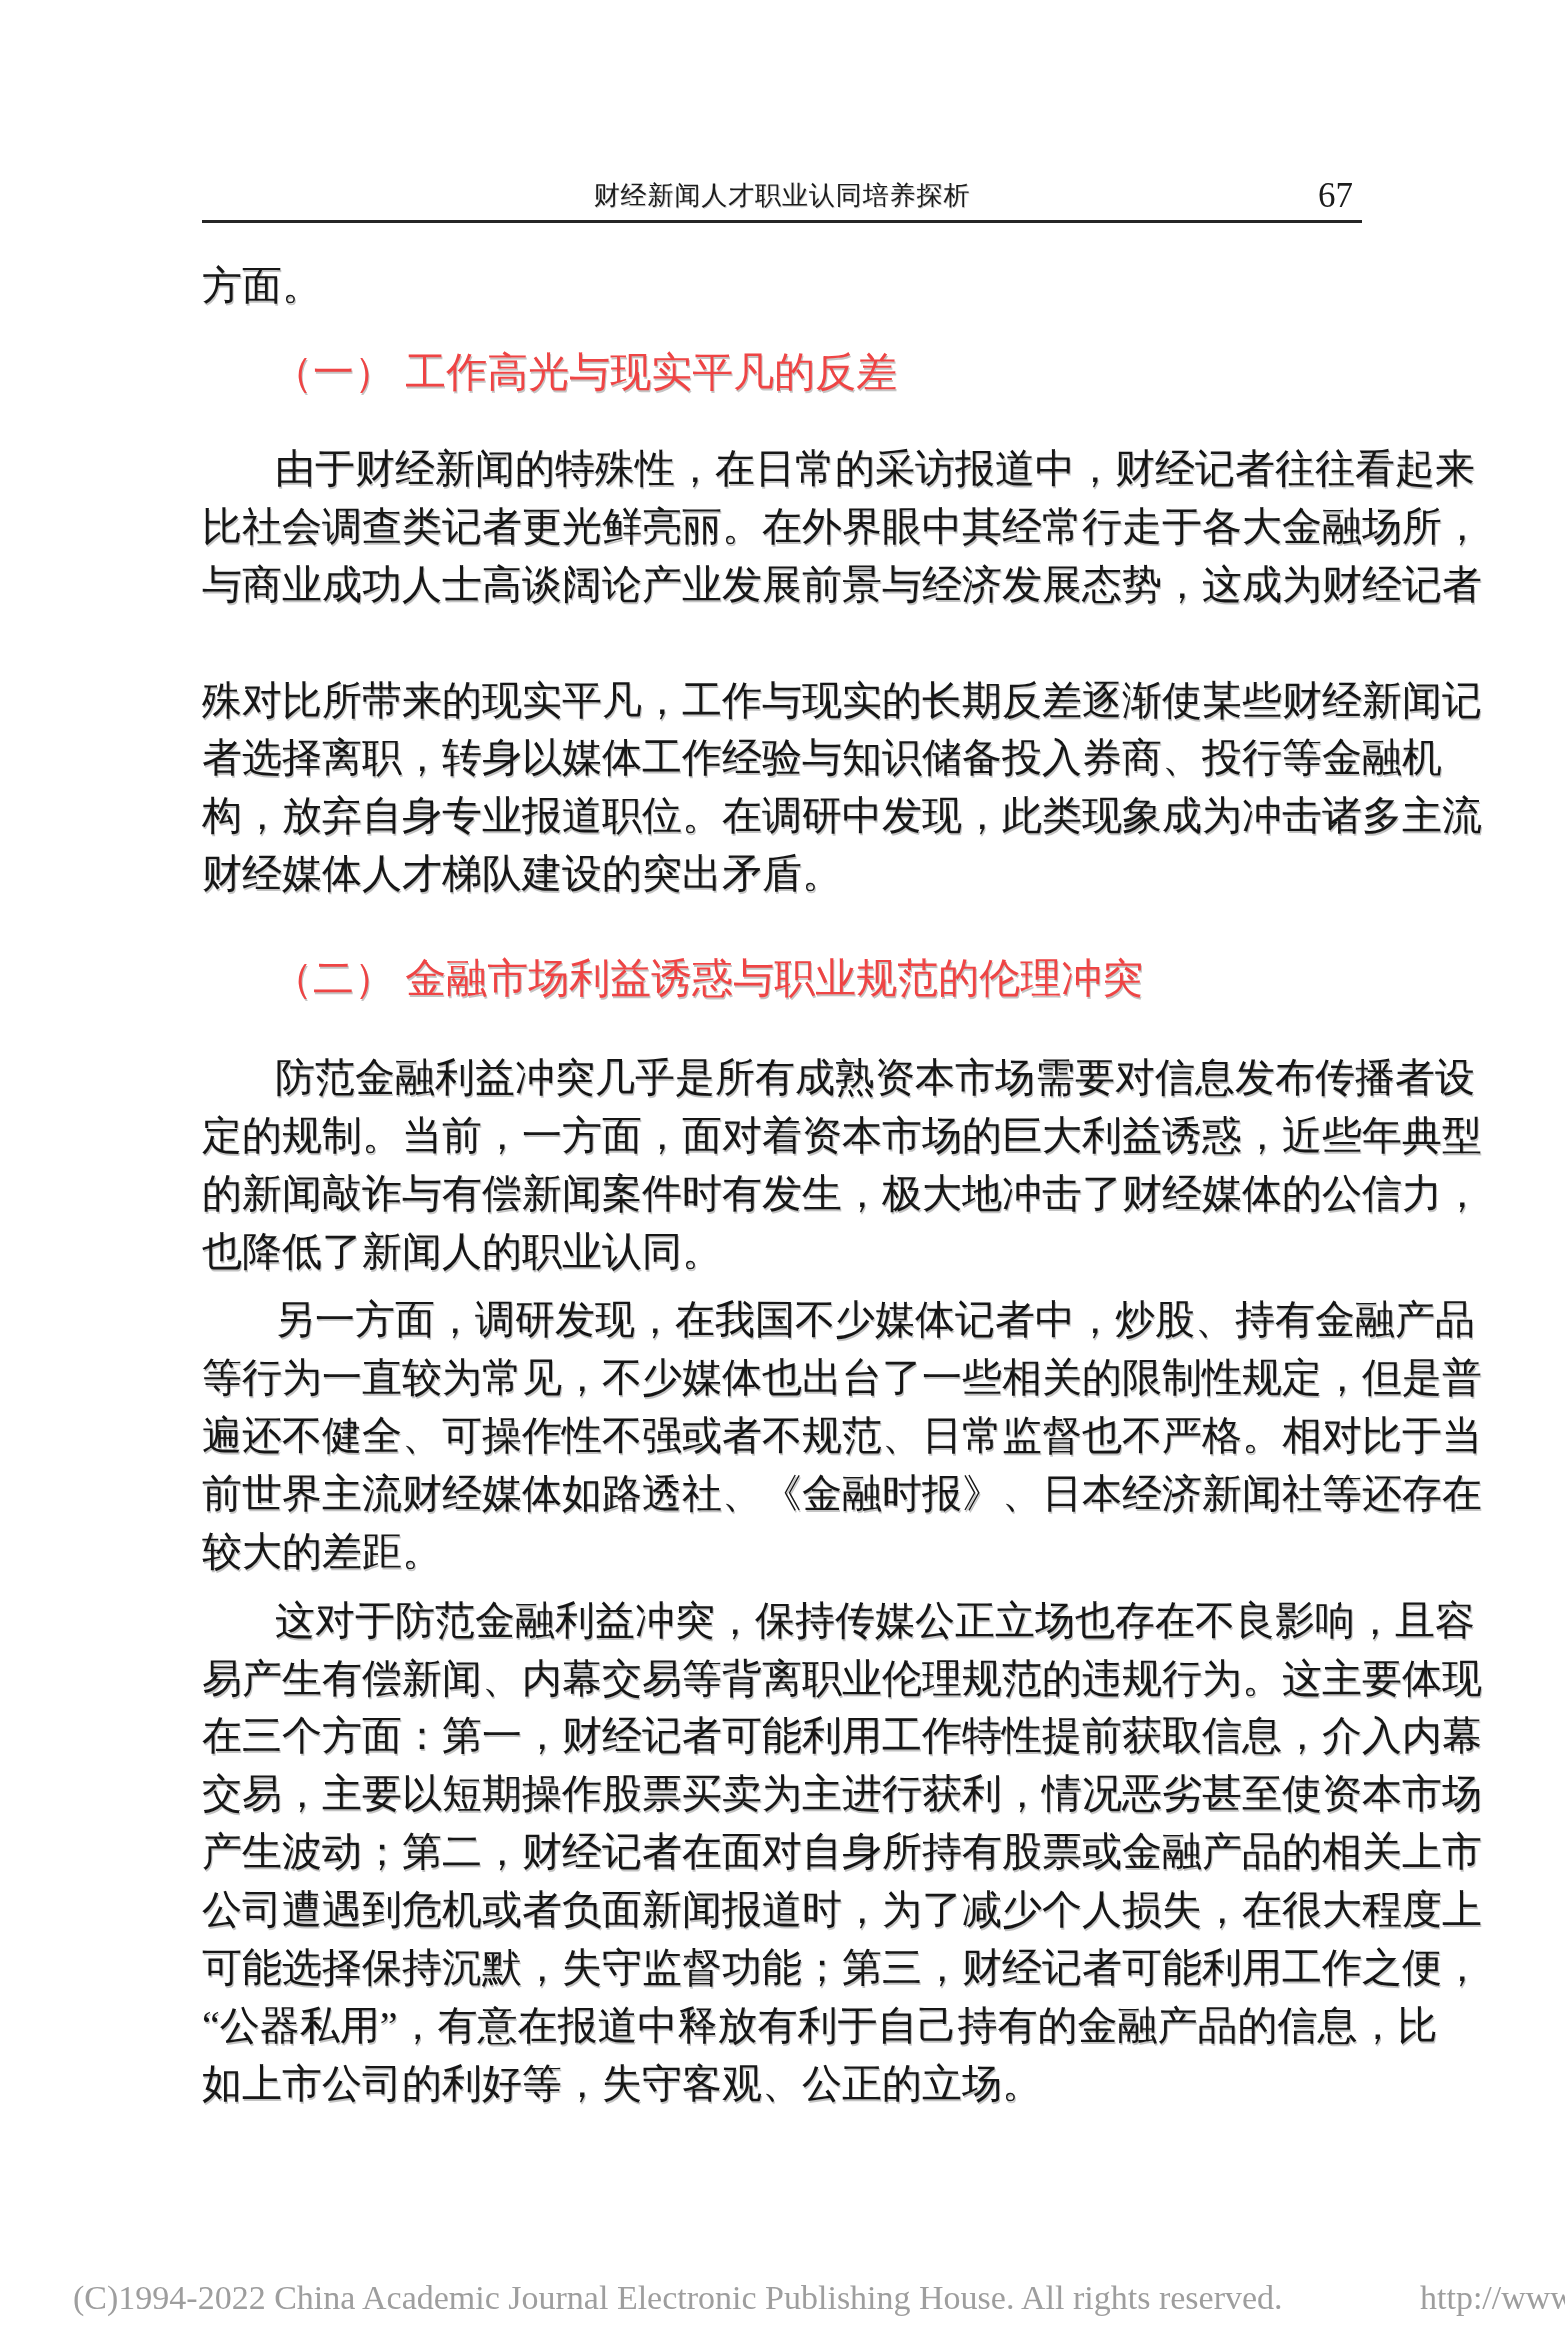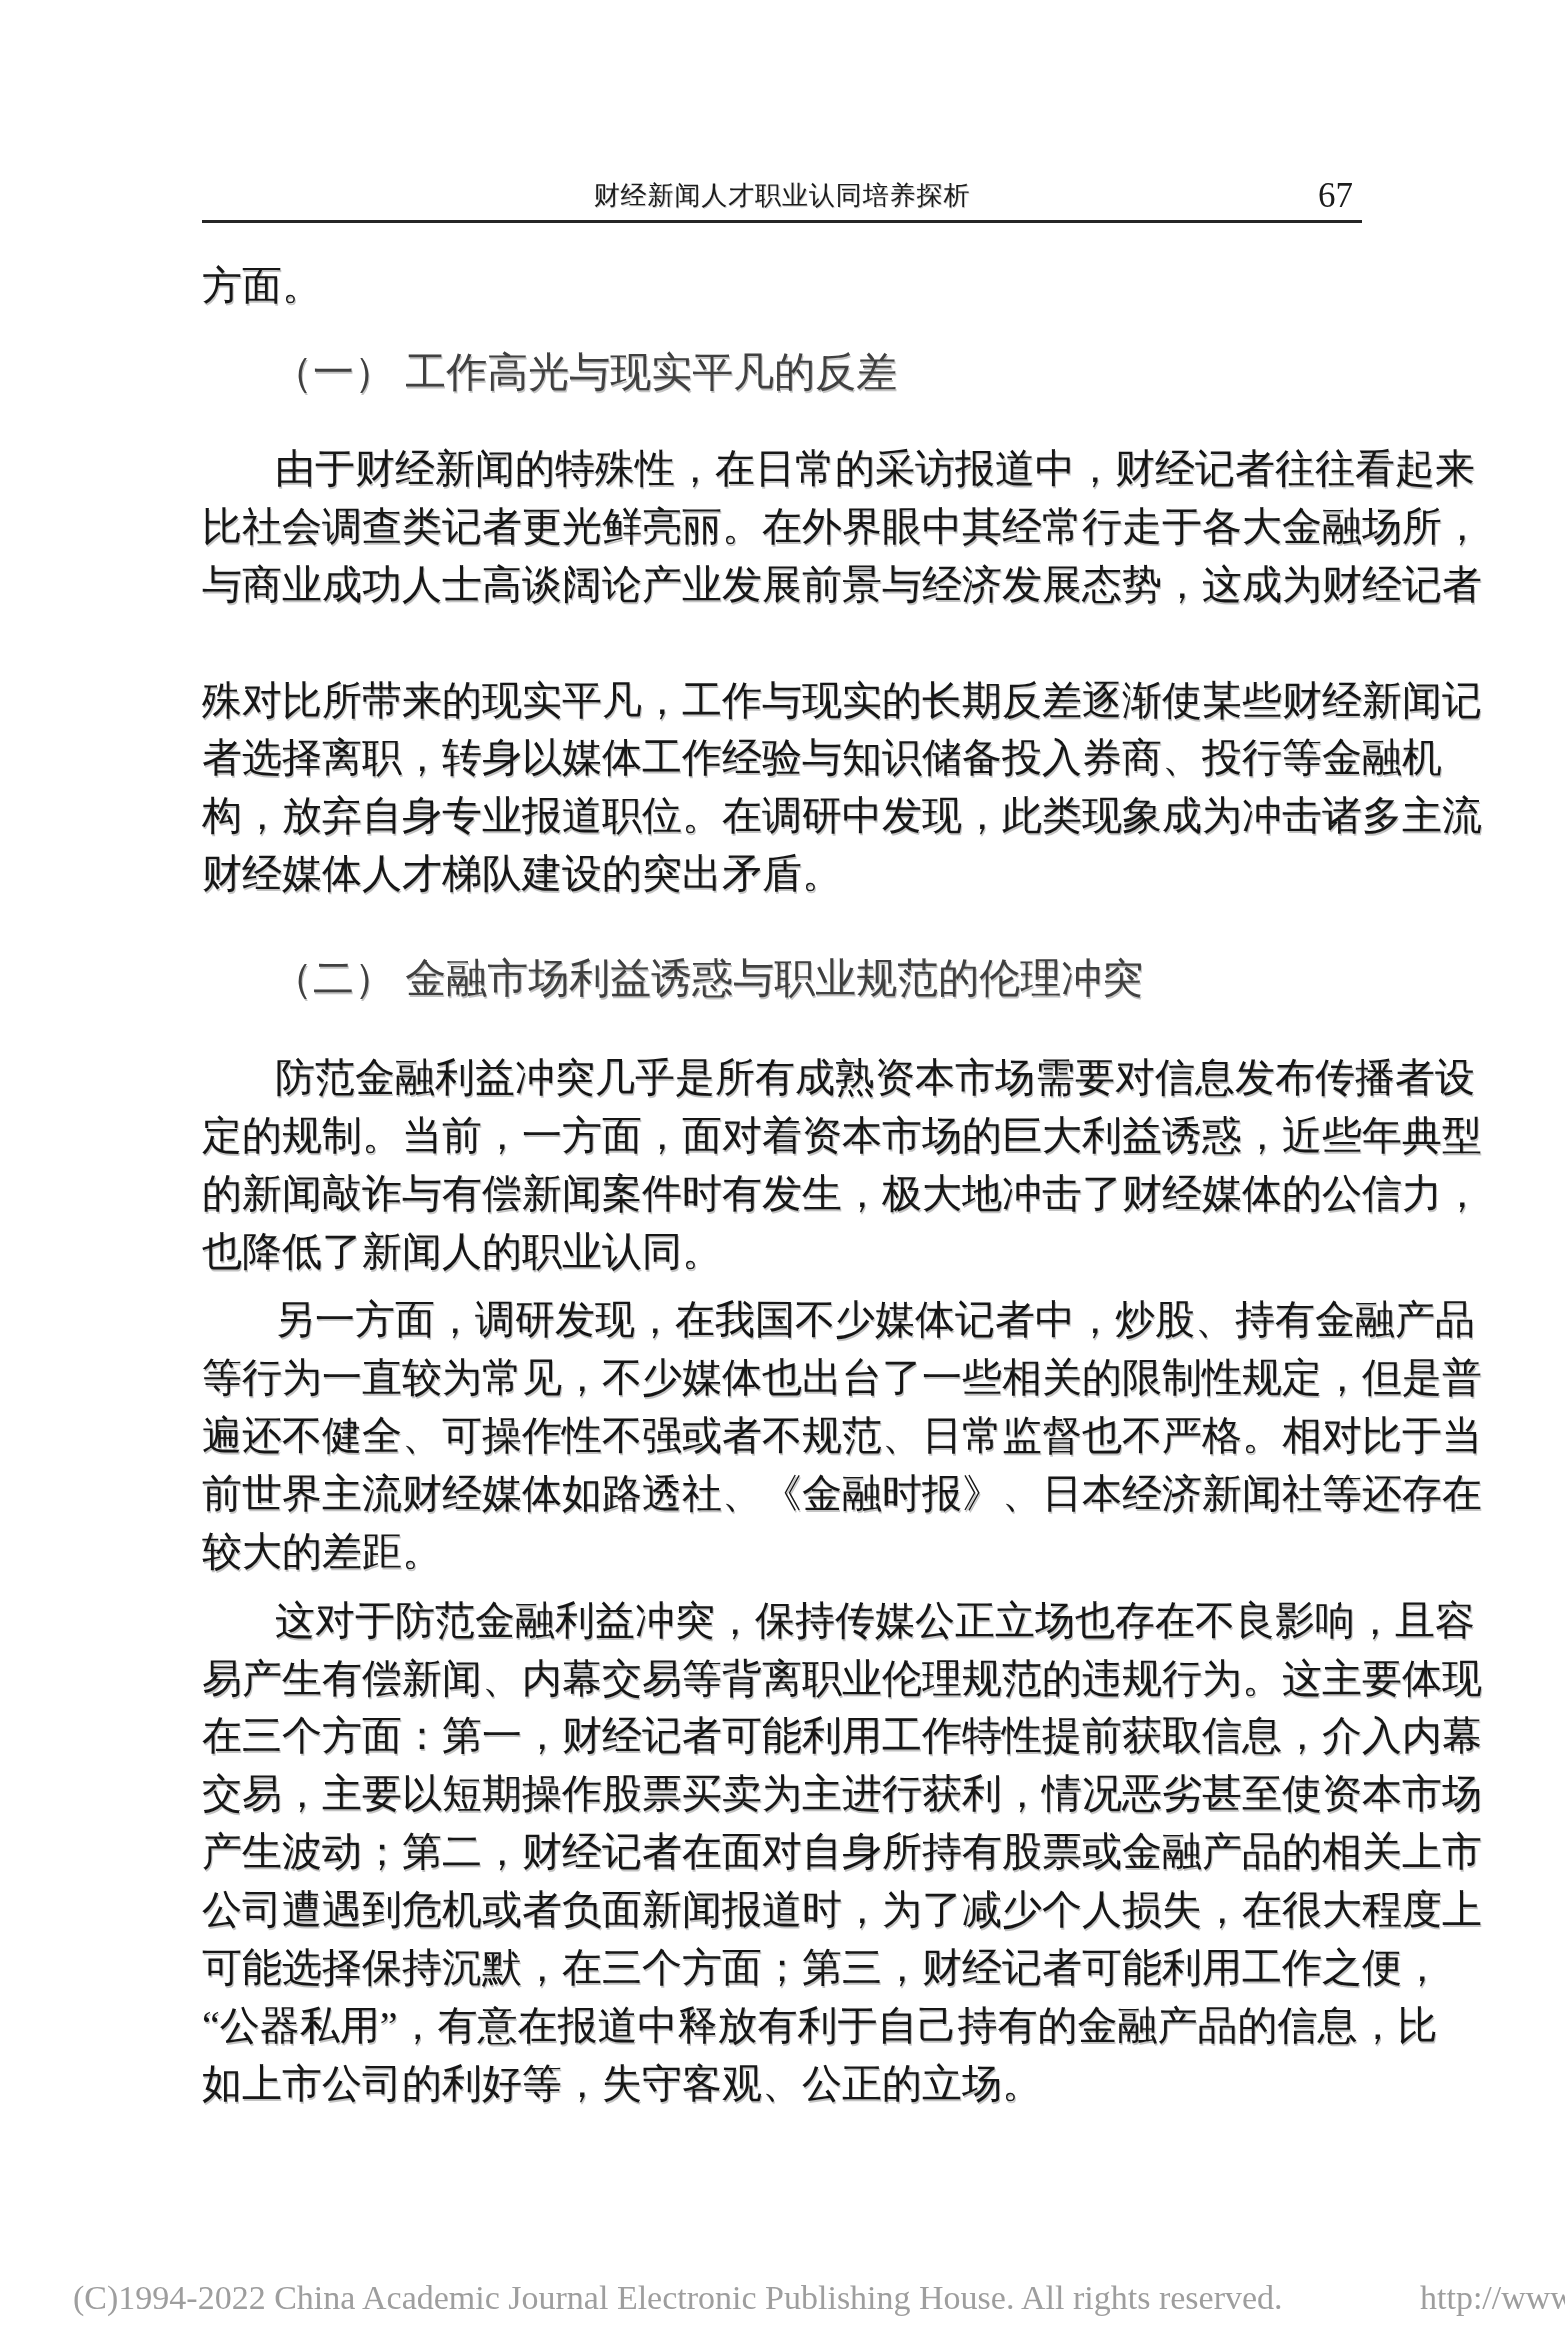--- a/index.html
+++ b/index.html
@@ -40,21 +40,21 @@
     color:#161616;
     text-shadow:0.9px 1.8px 0 rgba(100,100,100,.38);
     box-sizing:border-box;
     white-space:nowrap;
   }
   .bl.indent{padding-left:73px;}
   .bl.last{text-align-last:left;}
   .heading{
     left:272px;
     font-size:41px;line-height:50px;
-    color:#404040;
+    color:#ef4444;
     text-shadow:0.9px 1.8px 0 rgba(100,100,100,.38);
     white-space:nowrap;
   }
   
   .footer-copyright{
     top:2276px;left:73px;
     font-size:34px;line-height:44px;
     color:#9e9e9e;
     white-space:nowrap;
   }
@@ -98,21 +98,21 @@
   <div class="abs bl" style="top:1414px">遍还不健全、可操作性不强或者不规范、日常监督也不严格。相对比于当</div>
   <div class="abs bl" style="top:1472px">前世界主流财经媒体如路透社、《金融时报》、日本经济新闻社等还存在</div>
   <div class="abs bl last" style="top:1530px">较大的差距。</div>
 
   <div class="abs bl indent" style="top:1599px">这对于防范金融利益冲突，保持传媒公正立场也存在不良影响，且容</div>
   <div class="abs bl" style="top:1657px">易产生有偿新闻、内幕交易等背离职业伦理规范的违规行为。这主要体现</div>
   <div class="abs bl" style="top:1714px">在三个方面：第一，财经记者可能利用工作特性提前获取信息，介入内幕</div>
   <div class="abs bl" style="top:1772px">交易，主要以短期操作股票买卖为主进行获利，情况恶劣甚至使资本市场</div>
   <div class="abs bl" style="top:1830px">产生波动；第二，财经记者在面对自身所持有股票或金融产品的相关上市</div>
   <div class="abs bl" style="top:1888px">公司遭遇到危机或者负面新闻报道时，为了减少个人损失，在很大程度上</div>
-  <div class="abs bl" style="top:1946px">可能选择保持沉默，在三个方面；第三，财经记者可能利用工作之便，</div>
+  <div class="abs bl" style="top:1946px">可能选择保持沉默，失守监督功能；第三，财经记者可能利用工作之便，</div>
   <div class="abs bl" style="top:2004px">“公器私用”，有意在报道中释放有利于自己持有的金融产品的信息，比</div>
   <div class="abs bl last" style="top:2062px">如上市公司的利好等，失守客观、公正的立场。</div>
 
   <div class="abs footer-copyright">(C)1994-2022 China Academic Journal Electronic Publishing House. All rights reserved.</div>
   <div class="abs footer-url">http://www</div>
 
 </div>
 
 
 </body></html>

